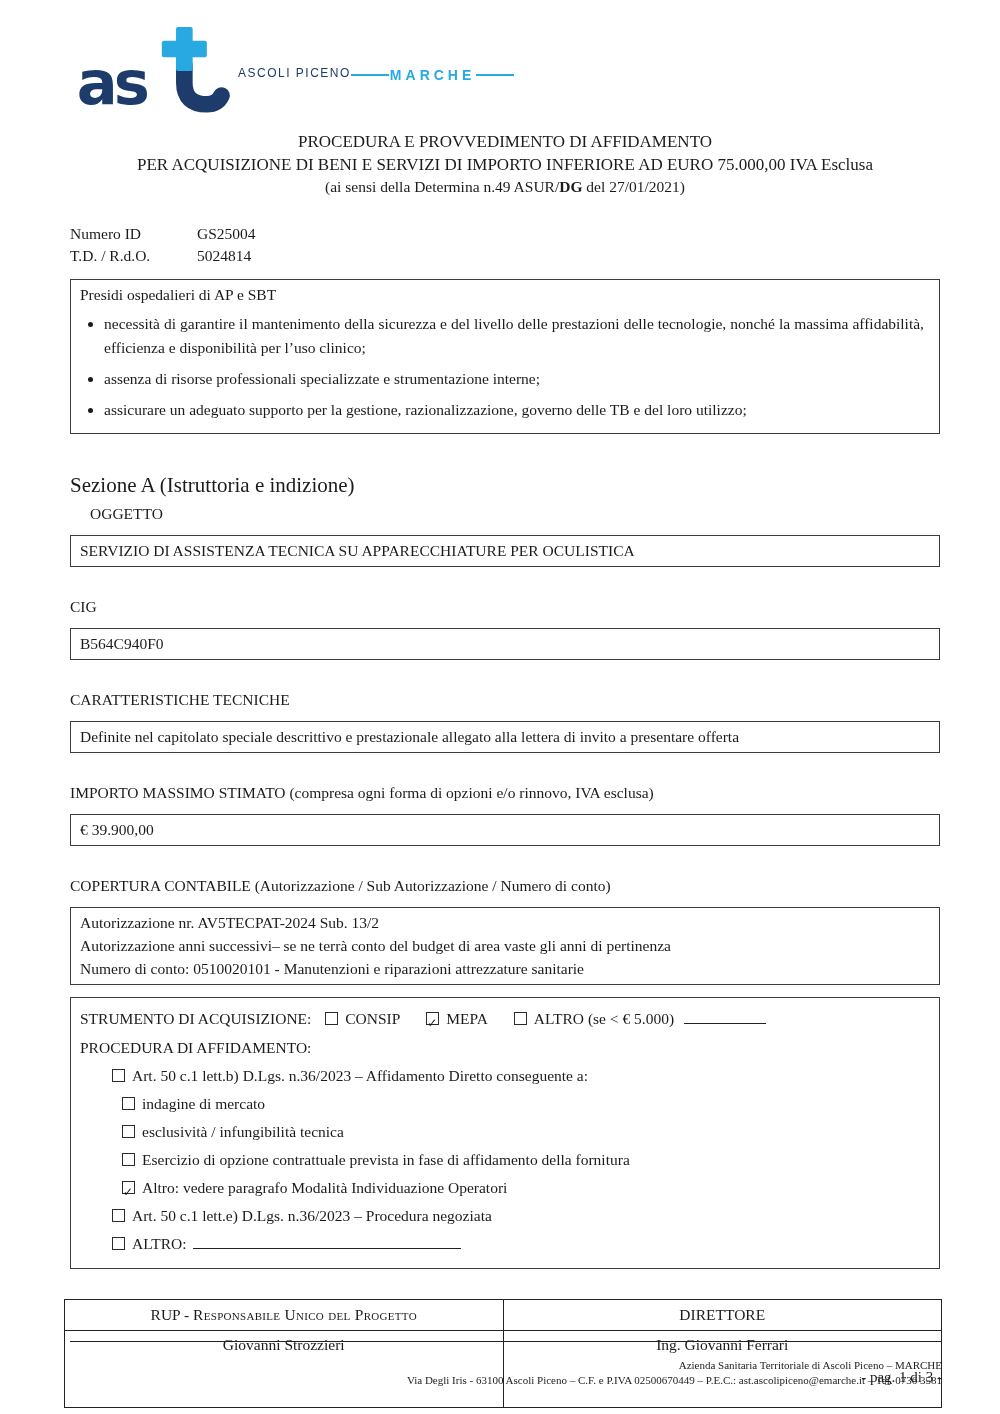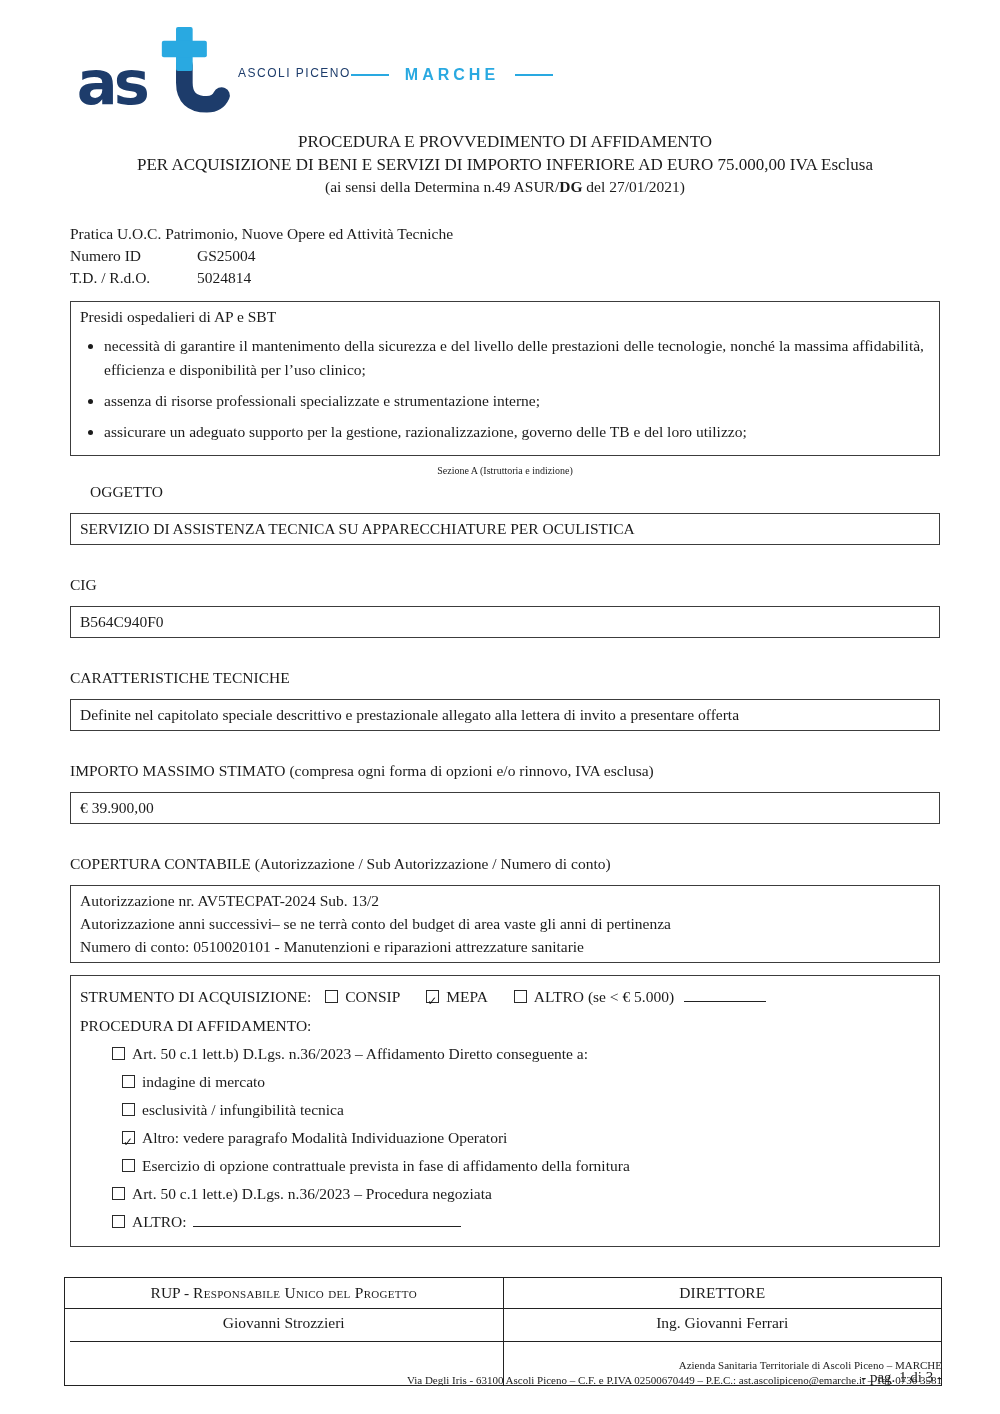--- a/index.html
+++ b/index.html
@@ -16,44 +16,44 @@
     position:relative;
   }
   
   .logo-wrap{display:flex;flex-direction:row;align-items:center;margin-bottom:4px;}
   .logo-name{
     font-family:"Liberation Sans", sans-serif;
     font-weight:400;font-size:12px;letter-spacing:1.5px;
     color:#1d3c6b;margin-top:2px;
   }
   .logo-region{
-    display:flex;align-items:center;gap:16px;margin-top:5px;
+    display:flex;align-items:center;gap:1px;margin-top:5px;
     font-family:"Liberation Sans", sans-serif;
-    font-size:16px;letter-spacing:4px;font-weight:600;
+    font-size:14px;letter-spacing:4px;font-weight:600;
     color:#29a9e1;
   }
   .logo-region .rule{width:38px;height:2px;background:#29a9e1;display:inline-block;}
   
   .title{ text-align:center; margin-top:12px; line-height:23px; font-size:17px;}
   .title .l3{font-size:15.5px; line-height:22px;}
   .title .b{font-weight:bold;}
   
   .pratica{margin-top:25px; font-size:15.5px; line-height:22px;}
   .pratica .lbl{display:inline-block;width:127px;}
   
   .sec-h{font-size:15.5px; margin-top:30px; line-height:19px;}
   .sec-h.tight{margin-top:6px;margin-left:20px;}
   .box{
     border:1.3px solid #3c3c3c;
     padding:3px 9px 4px 9px;
     margin-top:12px;
     font-size:15.5px;
     line-height:23px;
   }
-  .center-h{text-align:center;font-size:10px;margin-top:9px;}
+  .center-h{text-align:left;font-size:21px;margin-top:39px;}
   
   .bullets{margin:4px 0 2px 0;padding:0 6px 0 24px;}
   .bullets li{margin:6px 0 7px 0;text-align:justify;line-height:24px;}
   
   .cb{
     display:inline-block;width:11px;height:11px;
     border:1.4px solid #2a2a2a;
     position:relative;top:1px;margin-right:7px;
     flex:none;
   }
@@ -110,21 +110,20 @@
     </div>
   </div>
 
   <div class="title">
     <div>PROCEDURA E PROVVEDIMENTO DI AFFIDAMENTO</div>
     <div>PER ACQUISIZIONE DI BENI E SERVIZI DI IMPORTO INFERIORE AD EURO 75.000,00 IVA Esclusa</div>
     <div class="l3"><span>(ai sensi della Determina n.49 ASUR/</span><span class="b">DG</span><span> del 27/01/2021)</span></div>
   </div>
 
   <div class="pratica">
-    <div>Pratica U.O.C. Patrimonio, Nuove Opere ed Attività Tecniche</div>
     <div><span class="lbl">Numero ID</span><span>GS25004</span></div>
     <div><span class="lbl">T.D. / R.d.O.</span><span>5024814</span></div>
   </div>
 
   <div class="box">
     <div>Presidi ospedalieri di AP e SBT</div>
     <ul class="bullets">
       <li>necessità di garantire il mantenimento della sicurezza e del livello delle prestazioni delle tecnologie, nonché la massima affidabilità, efficienza e disponibilità per l’uso clinico;</li>
       <li>assenza di risorse professionali specializzate e strumentazione interne;</li>
       <li>assicurare un adeguato supporto per la gestione, razionalizzazione, governo delle TB e del loro utilizzo;</li>
@@ -158,22 +157,22 @@
       <span class="opt opt-gap"><span class="cb"></span><span>CONSIP</span></span>
       <span class="opt"><span class="cb checked"></span><span>MEPA</span></span>
       <span><span class="cb"></span><span>ALTRO (se &lt; € 5.000)</span></span>
       <span class="blank short"></span>
     </div>
     <div class="mod-row">PROCEDURA DI AFFIDAMENTO:</div>
 
     <div class="item-row"><span class="cb"></span><span>Art. 50 c.1 lett.b) D.Lgs. n.36/2023 – Affidamento Diretto conseguente a:</span></div>
     <div class="item-row ind1"><span class="cb"></span><span>indagine di mercato</span></div>
     <div class="item-row ind1"><span class="cb"></span><span>esclusività / infungibilità tecnica</span></div>
+    <div class="item-row ind1"><span class="cb"></span><span>Esercizio di opzione contrattuale prevista in fase di affidamento della fornitura</span></div>
     <div class="item-row ind1"><span class="cb checked"></span><span>Altro: vedere paragrafo Modalità Individuazione Operatori</span></div>
-    <div class="item-row ind1"><span class="cb"></span><span>Esercizio di opzione contrattuale prevista in fase di affidamento della fornitura</span></div>
     <div class="item-row"><span class="cb"></span><span>Art. 50 c.1 lett.e) D.Lgs. n.36/2023 – Procedura negoziata</span></div>
     <div class="item-row"><span class="cb"></span><span>ALTRO:</span><span class="blank long"></span></div>
   </div>
 
   <table class="sig">
     <tbody>
         <tr class="hdr">
       <td style="width:50%"><span>RUP - </span><span class="smallcaps">Responsabile Unico del Progetto</span></td>
       <td>DIRETTORE</td>
     </tr>

